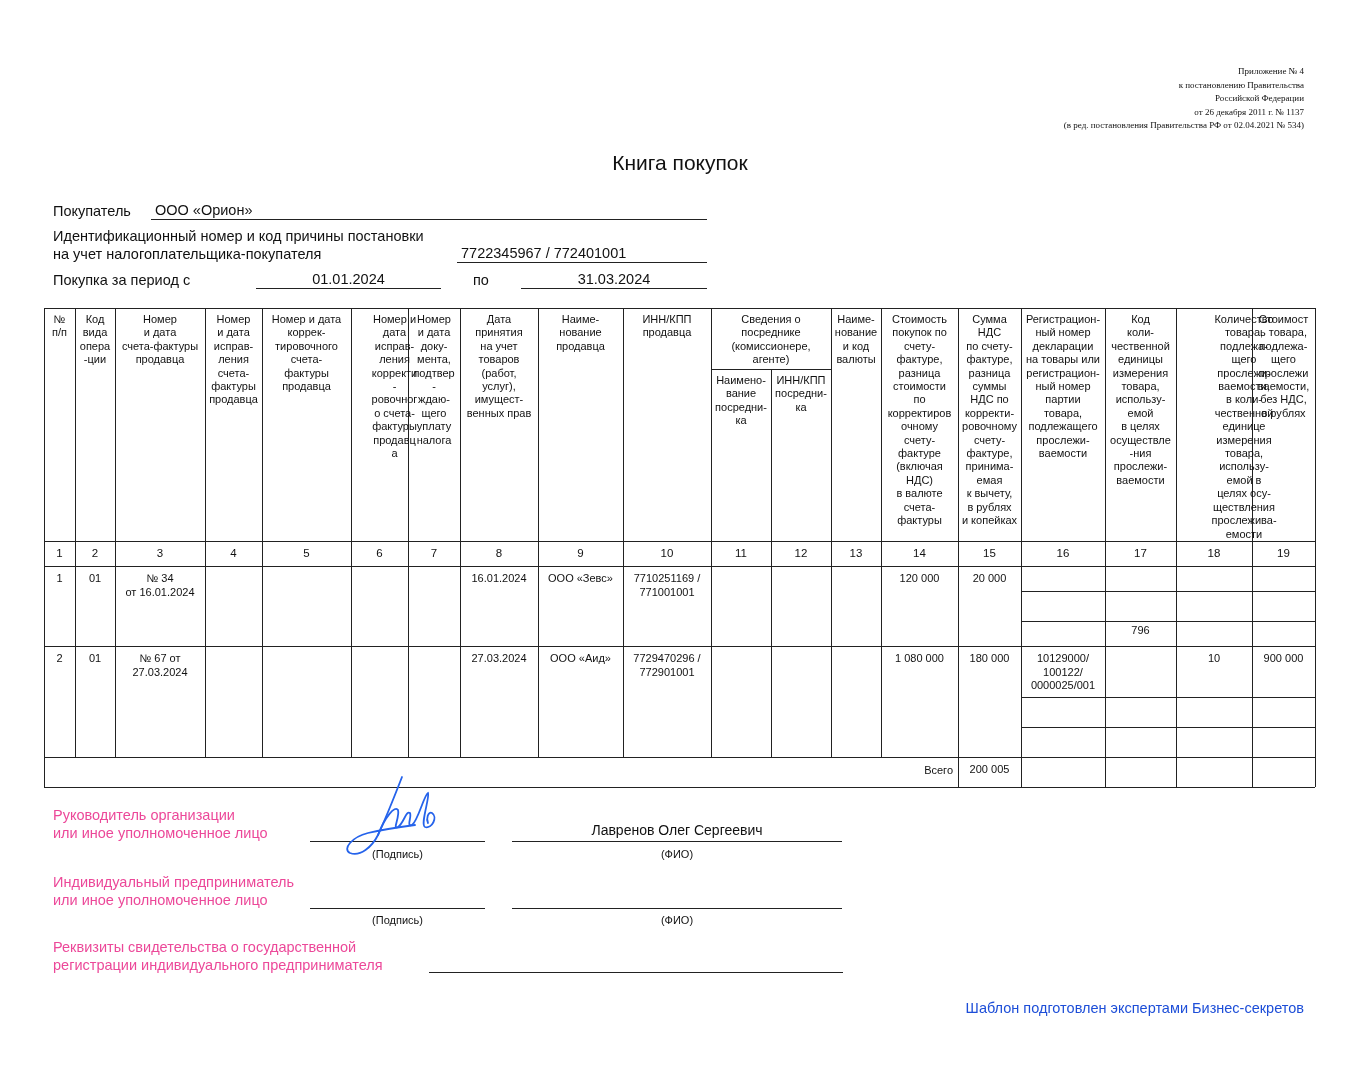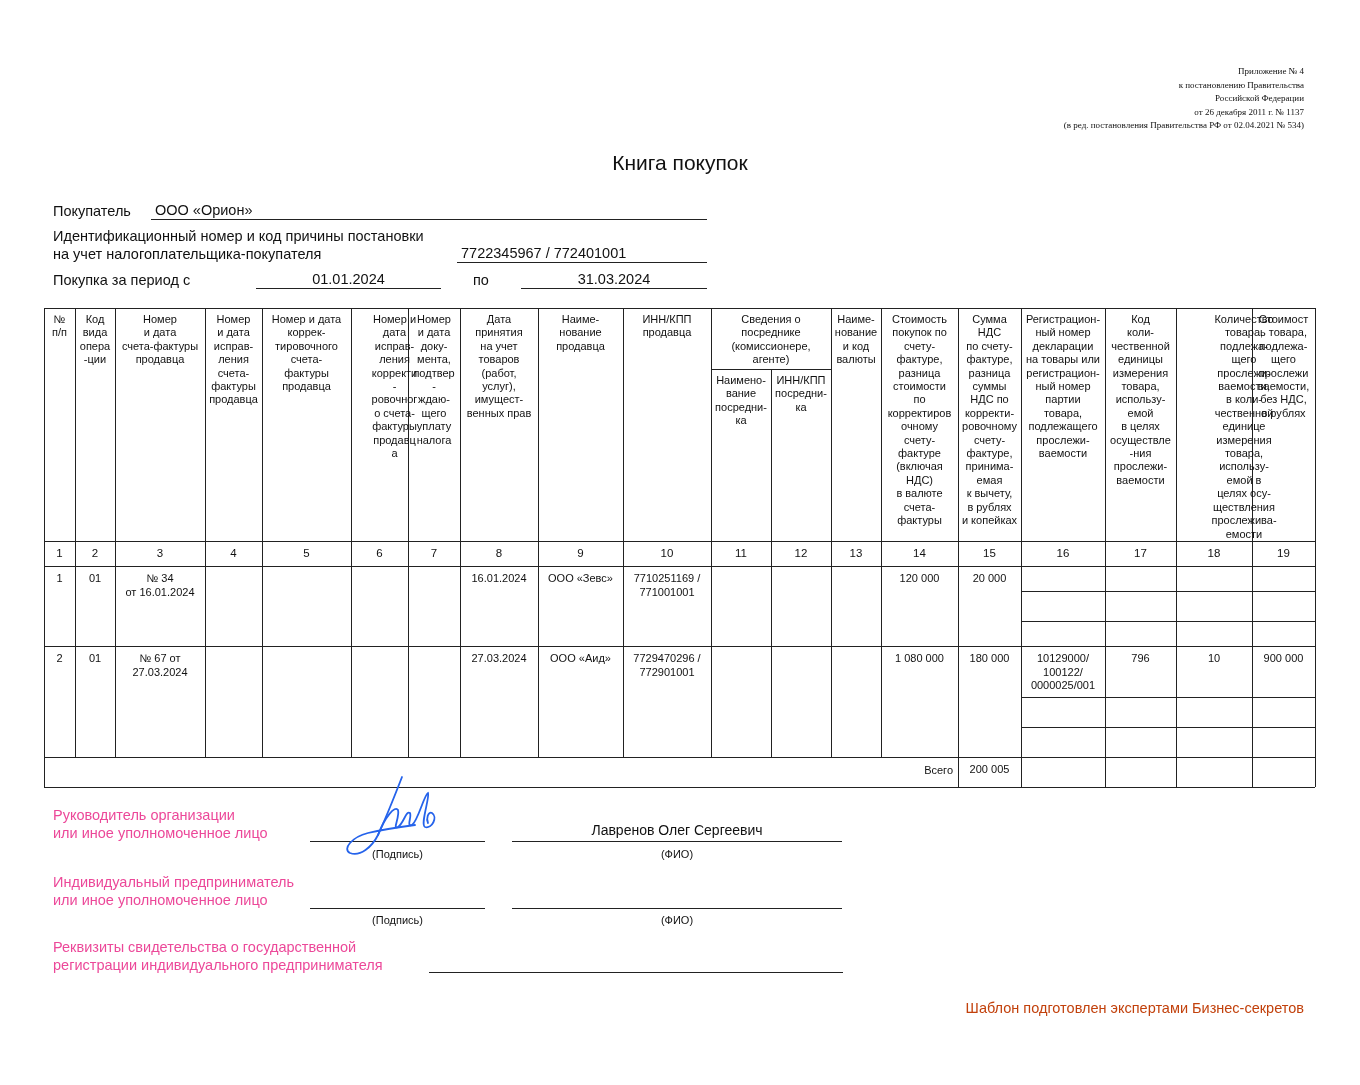--- a/index.html
+++ b/index.html
@@ -35,21 +35,21 @@
   .num { padding-top: 6px; font-size: 11.5px; }
   .data { font-size: 11px; padding-top: 6px; line-height: 13.5px; }
   .total-label { position: absolute; font-size: 11px; text-align: right; }
 
   .sig-label { position: absolute; font-size: 14.5px; line-height: 17.5px; color: #ec4899; }
   .sig-line { position: absolute; border-top: 1px solid #222; height: 0; }
   .sig-caption { position: absolute; font-size: 11px; text-align: center; color: #111; }
   .sig-name { position: absolute; font-size: 14px; text-align: center; color: #111; }
 
   .footer {
-    position: absolute; right: 56px; top: 1000px; font-size: 14.5px; color: #c2410c;
+    position: absolute; right: 56px; top: 1000px; font-size: 14.5px; color: #1d4ed8;
   }
   .signature { position: absolute; left: 340px; top: 775px; width: 110px; height: 85px; }
 </style>
 </head>
 <body>
 
 <div class="appendix">
   <div>Приложение № 4</div>
   <div>к постановлению Правительства</div>
   <div>Российской Федерации</div>
@@ -306,21 +306,21 @@
 27.03.2024</div>
   <div class="cell data" style="left:460px; top:646px; width:78px;">27.03.2024</div>
   <div class="cell data" style="left:538px; top:646px; width:85px;">ООО «Аид»</div>
   <div class="cell data" style="left:623px; top:646px; width:88px; white-space:pre-line;">7729470296 /
 772901001</div>
   <div class="cell data" style="left:881px; top:646px; width:77px;">1 080 000</div>
   <div class="cell data" style="left:958px; top:646px; width:63px;">180 000</div>
   <div class="cell data" style="left:1021px; top:646px; width:84px; white-space:pre-line;">10129000/
 100122/
 0000025/001</div>
-  <div class="cell data" style="left:1105px; top:646px; width:71px;">796</div>
+  <div class="cell data" style="left:1105px; top:618px; width:71px;">796</div>
   <div class="cell data" style="left:1176px; top:646px; width:76px;">10</div>
   <div class="cell data" style="left:1252px; top:646px; width:63px;">900 000</div>
 </div>
 
 <div>
   <div class="total-label" style="left:881px; top:764px; width:72px;">Всего</div>
   <div class="cell data" style="left:958px; top:757px; width:63px;">200 005</div>
 </div>
 
 <div>

